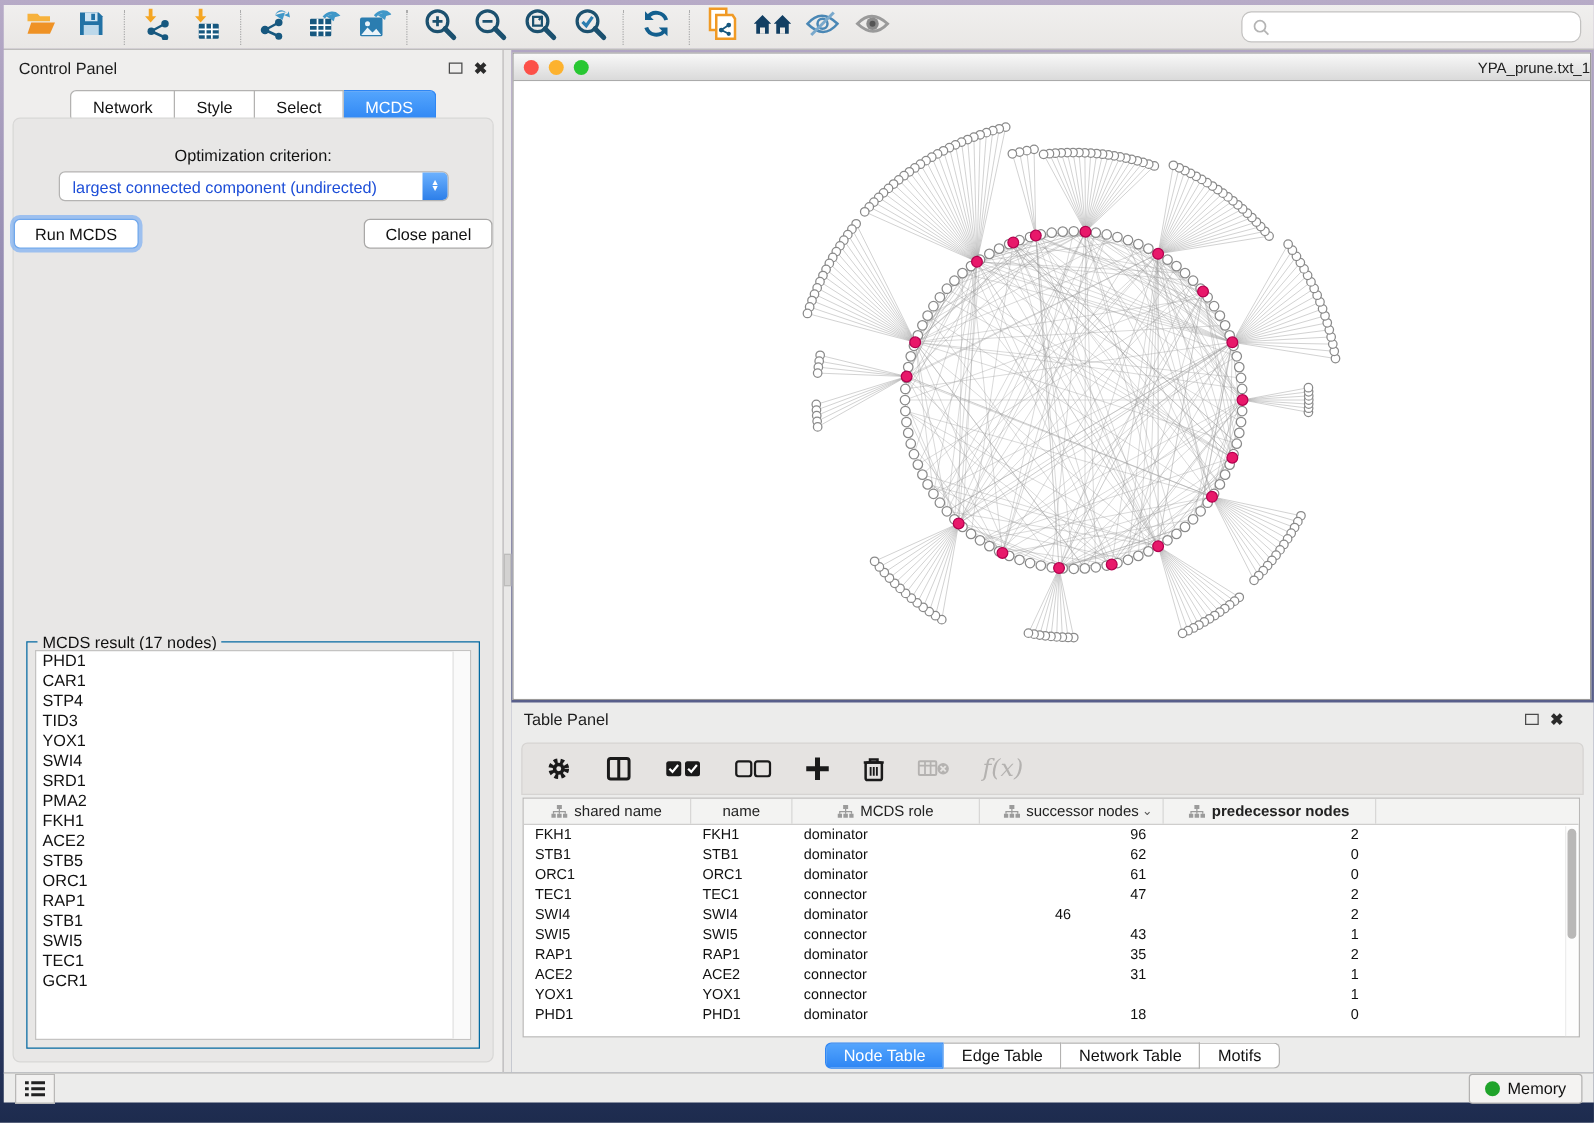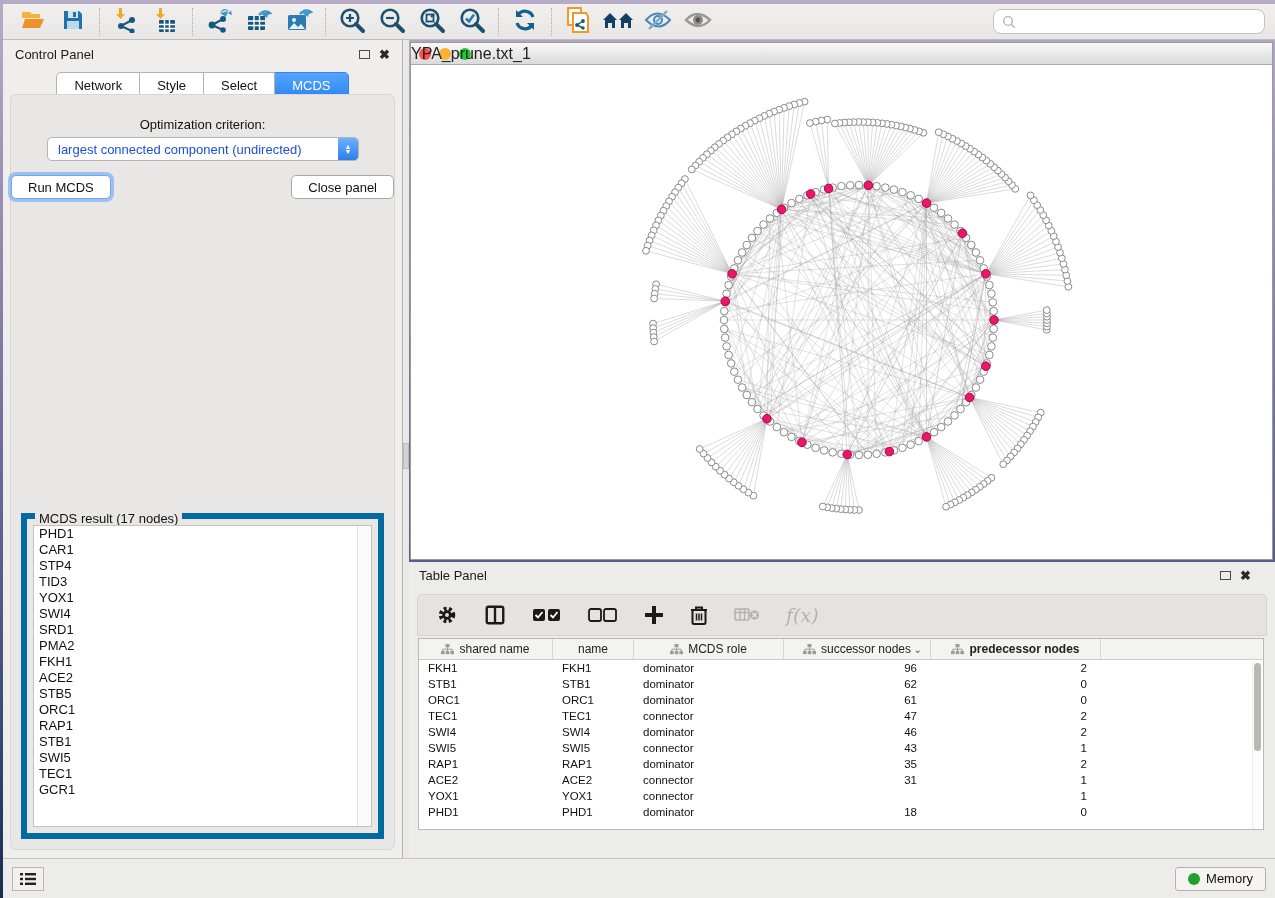--- a/index.html
+++ b/index.html
@@ -38,38 +38,38 @@
     border:1px solid #b5b4b3; border-radius:5px; display:flex; align-items:center; }
   #opt-select-text { flex:1; font-size:13px; padding-left:10px; color:#1d4ed8; white-space:nowrap; overflow:hidden;}
   #opt-stepper { width:20px; height:22px; border-radius:0 4px 4px 0; background:linear-gradient(#6cb1fe,#2d7fe9);
     display:flex; flex-direction:column; align-items:center; justify-content:center; color:#fff; }
   #opt-stepper span { font-size:7px; line-height:5px; }
   #btn-row { position:absolute; top:80px; left:0; right:0; display:flex; justify-content:space-between; gap:16px; }
   .cp-btn { height:24px; background:#fff; border:1px solid #a9a8a7; border-radius:5px; font-size:13px;
     padding:0 16px; color:#111; display:flex; align-items:center; }
   .cp-btn.focused { box-shadow:0 0 0 3px rgba(106,166,245,.6); border-color:#6fa7ec; }
 
-  #mcds-group { position:absolute; left:10px; right:10px; top:418px; bottom:10px; border:6px solid #0369a1; }
+  #mcds-group { position:absolute; left:10px; right:10px; top:418px; bottom:10px; border:1px solid #0369a1; }
   #mcds-legend { position:absolute; top:-8px; left:8px; background:#e8e7e6; padding:0 4px; font-size:13px; color:#111;}
   #mcds-list { position:absolute; inset:6px; background:#fff; border:1px solid #c4c3c2; overflow:hidden; }
   #mcds-scroll { position:absolute; right:0; top:0; bottom:0; width:14px; background:#fafafa; border-left:1px solid #e2e2e2;}
   .mcds-item { font-size:13px; color:#111; line-height:16px; padding-left:5px; }
 
   
   #splitter-v { left:403px; top:40px; width:6px; height:818px; background:#e9e8e7; }
   #splitter-handle { position:absolute; top:403px; left:0; width:6px; height:26px; background:#d3d2d1;
     border:1px solid #bdbcbb; }
 
   
   #net-frame { left:410px; top:42px; width:863px; height:518px; border:1px solid #9b9a99; background:#fff; }
   #net-titlebar { position:absolute; left:0; right:0; top:0; height:22px;
     background:linear-gradient(#f8f8f8,#dadada); border-bottom:1px solid #ababab;
     display:flex; align-items:center; }
   .traffic { width:12px; height:12px; border-radius:50%; margin-left:8px; }
-  #net-title { position:absolute; left:0; right:0; text-align:left; font-size:16px; color:#222; }
+  #net-title { position:absolute; left:0; right:0; text-align:right; font-size:12px; color:#222; }
   #graph-area { position:absolute; left:0; right:0; top:22px; bottom:0; background:#fff; overflow:hidden;}
 
   
   #table-panel { left:409px; top:562px; width:866px; height:296px; background:#ececeb; }
   #tp-header { position:absolute; left:0; top:0; right:14px; height:26px; display:flex; align-items:center; padding:0 10px;}
   #tp-title { font-size:13px; color:#1c1c1c; }
   #tp-toolbar { position:absolute; left:8px; right:8px; top:32px; height:42px; background:#e5e3e1;
     border:1px solid #d6d4d2; border-radius:5px 5px 0 0; display:flex; align-items:center; padding-left:18px; gap:26px;}
   .tp-icon { display:flex; align-items:center; }
   #fx-label { font-family:"DejaVu Serif", serif; font-style:italic; font-size:19px; color:#b4b2b0; }
@@ -86,21 +86,21 @@
     border-left:1px solid #ededed;}
   #tbl-thumb { position:absolute; left:1px; top:2px; width:7px; height:88px; background:#b9b8b7; border-radius:4px;}
   #tp-tabs { position:absolute; left:0; right:0; top:272px; display:flex; justify-content:center; }
   .tp-tab { height:21px; padding:0 14px; background:#fff; border:1px solid #b3b2b1; border-left:none;
     font-size:13px; color:#111; display:flex; align-items:center; }
   .tp-tab:first-child { border-left:1px solid #b3b2b1; border-radius:5px 0 0 5px; }
   .tp-tab:last-child { border-radius:0 5px 5px 0; }
   .tp-tab.active { background:linear-gradient(#54a5fd,#2e86f4); color:#fff; border-color:#2e86f4; }
 
   
-  #status-bar { left:3px; top:858px; right:0; height:40px; background:#ececeb; border-top:1px solid #c6c5c4;
+  #status-bar { left:3px; top:858px; right:0; height:24px; background:#ececeb; border-top:1px solid #c6c5c4;
     display:flex; align-items:center; padding:0 9px; }
   #list-btn { width:32px; height:24px; border:1px solid #b9b8b7; background:#f2f1f0; display:flex;
     align-items:center; justify-content:center; }
   #memory-btn { margin-left:auto; height:24px; border:1px solid #b3b2b1; background:#f4f3f2; border-radius:3px;
     display:flex; align-items:center; gap:6px; padding:0 12px; font-size:13px; color:#111; }
   #memory-dot { width:12px; height:12px; border-radius:50%; }
 </style>
 </head>
 <body>
 
@@ -1146,21 +1146,21 @@
           <div class="td left" style="width: 134px;">TEC1</div>
           <div class="td left" style="width: 81px;">TEC1</div>
           <div class="td left" style="width: 150px;">connector</div>
           <div class="td num" style="width: 147px;">47</div>
           <div class="td num" style="width: 170px;">2</div>
         </div>
         <div class="tr">
           <div class="td left" style="width: 134px;">SWI4</div>
           <div class="td left" style="width: 81px;">SWI4</div>
           <div class="td left" style="width: 150px;">dominator</div>
-          <div class="td num" style="width: 147px;">46</div>
+          <div class="td num" style="width: 147px; text-align: center;">46</div>
           <div class="td num" style="width: 170px;">2</div>
         </div>
         <div class="tr">
           <div class="td left" style="width: 134px;">SWI5</div>
           <div class="td left" style="width: 81px;">SWI5</div>
           <div class="td left" style="width: 150px;">connector</div>
           <div class="td num" style="width: 147px;">43</div>
           <div class="td num" style="width: 170px;">1</div>
         </div>
         <div class="tr">
@@ -1188,20 +1188,26 @@
           <div class="td left" style="width: 134px;">PHD1</div>
           <div class="td left" style="width: 81px;">PHD1</div>
           <div class="td left" style="width: 150px;">dominator</div>
           <div class="td num" style="width: 147px;">18</div>
           <div class="td num" style="width: 170px;">0</div>
         </div>
       </div>
     <div id="tbl-scroll">
         <div id="tbl-thumb"></div>
       </div>
+  </div>
+  <div id="tp-tabs">
+    <div class="tp-tab active">Node Table</div>
+    <div class="tp-tab">Edge Table</div>
+    <div class="tp-tab">Network Table</div>
+    <div class="tp-tab">Motifs</div>
   </div>
 </div>
 
 <div id="status-bar" class="abs">
   <div id="list-btn">
     <svg width="18" height="14" viewBox="0 0 18 14">
         <g fill="#222">
           <rect x="1" y="1" width="3" height="2.4"></rect>
           <rect x="6" y="1" width="11" height="2.4"></rect>
           <rect x="1" y="5.8" width="3" height="2.4"></rect>

